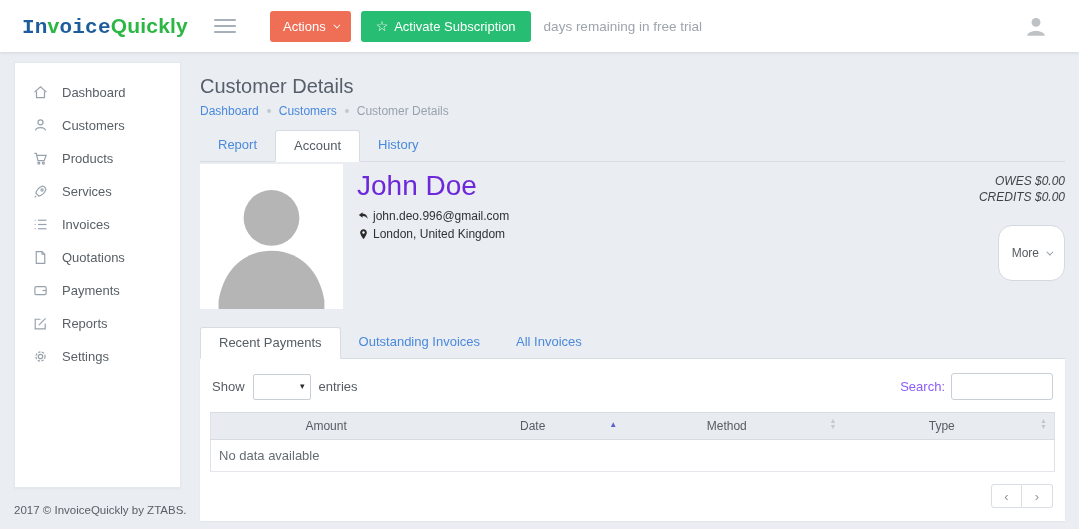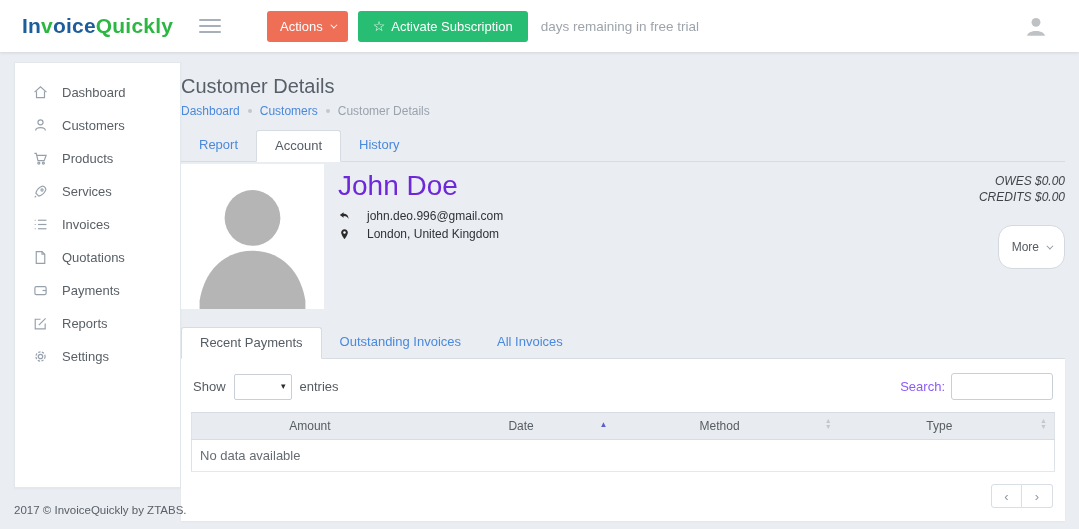--- a/index.html
+++ b/index.html
@@ -10,26 +10,26 @@
     color:#3a3f44;
     position:relative;
     font-size:13px;
   }
   
   .topbar {
     height:52px; background:#fff; display:flex; align-items:center;
     padding:0 0 0 22px; box-shadow:0 1px 3px rgba(0,0,0,.10); position:relative; z-index:5;
   }
   .logo { font-size:21px; font-weight:bold; letter-spacing:.2px; cursor:pointer; }
-  .logo .lg-blue { color:#1d5d9b; }
+  .logo .lg-blue { color:#1d5d9b;font-family:Liberation Mono, monospace; }
   .logo .lg-green { color:#2cb742; }
   .hamburger { margin-left:26px; width:22px; cursor:pointer; }
   .hamburger span { display:block; height:2px; background:#a7afb8; margin:4px 0; border-radius:1px; }
   .btn-actions {
-    margin-left:46px; background:#ee6e56; color:#fff; border:none; border-radius:3px;
+    margin-left:34px; background:#ee6e56; color:#fff; border:none; border-radius:3px;
     font-size:13px; font-weight:500; padding:8px 13px; display:flex; align-items:center; gap:7px; cursor:pointer;
     font-family:"Liberation Sans", sans-serif;
   }
   .chev { width:7px; height:7px; border-right:2px solid currentColor; border-bottom:2px solid currentColor;
           transform:rotate(45deg) translateY(-2px); display:inline-block; }
   .chev.sm { width:5px; height:5px; border-width:1.5px; }
   .btn-activate {
     margin-left:10px; background:#27bd72; color:#fff; border:none; border-radius:3px;
     font-size:13px; font-weight:500; padding:8px 15px; display:flex; align-items:center; gap:6px; cursor:pointer;
     font-family:"Liberation Sans", sans-serif;
@@ -38,45 +38,45 @@
   .trial-text { margin-left:13px; color:#9ea4ab; font-size:13.5px; }
   .user-avatar { margin-left:auto; margin-right:30px; cursor:pointer; display:flex; }
   
   .wrapper { display:flex; padding:10px 14px 0 14px; }
   .sidebar {
     width:167px; height:426px; background:#fff; border:1px solid #e3e8ed;
     box-shadow:0 1px 2px rgba(0,0,0,.04); padding-top:13px; flex-shrink:0;
   }
   .side-item { display:flex; align-items:center; gap:13px; padding:8px 17px; font-size:13px; color:#596066; cursor:pointer; }
   .side-item svg { flex-shrink:0; }
-  .main { flex:1; min-width:0; }
+  .main { flex:1; margin-left:19px; min-width:0; }
   .page-title { font-size:20px; font-weight:400; color:#57606a; margin-top:13px; }
   .breadcrumb { display:flex; align-items:center; margin-top:6px; font-size:12px; }
   .crumb-link { color:#4a89dc; cursor:pointer; }
   .crumb-current { color:#9aa3ad; }
   .crumb-dot { width:4px; height:4px; border-radius:50%; background:#c0c9d2; margin:0 8px; }
   
   .tabstrip { display:flex; margin-top:12px; border-bottom:1px solid #d7dce2; }
   .tab { padding:7px 18px 8px; font-size:13px; color:#4a89dc; cursor:pointer; }
   .tab.active {
     background:#fff; color:#555c63; border:1px solid #d7dce2; border-bottom:1px solid #fff;
     border-radius:3px 3px 0 0; margin-bottom:-1px;
   }
   
   .cust-section { display:flex; padding-top:2px; }
   .cust-avatar { width:143px; height:145px; background:#fff; overflow:hidden; flex-shrink:0; }
   .cust-info { margin-left:14px; padding-top:6px; }
   .cust-name { font-size:28px; font-weight:400; color:#6d28d9; }
-  .cust-line { display:flex; align-items:center; gap:16px; font-size:12px; color:#2f3338; margin-top:4px; }
+  .cust-line { display:flex; align-items:center; gap:3px; font-size:12px; color:#2f3338; margin-top:4px; }
   .cust-line.first { margin-top:7px; }
   .cust-right { margin-left:auto; text-align:right; padding-top:9px; display:flex; flex-direction:column; align-items:flex-end; }
   .owes-line { font-size:12px; color:#3f444a; line-height:16px;font-style:italic; }
   .btn-more {
     margin-top:20px; background:#fff; border:1px solid #d3d9df; border-radius:14px; color:#555b61;
-    font-size:12px; padding:14px 13px; display:flex; align-items:center; gap:7px; cursor:pointer;
+    font-size:12px; padding:20px 13px; display:flex; align-items:center; gap:7px; cursor:pointer;
     font-family:"Liberation Sans", sans-serif;
   }
   .btn-more .chev { border-color:#8d97a1; }
   
   .subtabs { margin-top:18px; }
   .table-card { background:#fff; padding:10px 10px 3px; box-shadow:0 1px 2px rgba(0,0,0,.04); }
   .controls { display:flex; align-items:center; padding:4px 2px 12px; }
   .ctrl-label { font-size:13px; color:#555b61; }
   .show-select-wrap { position:relative; margin:0 8px; }
   .show-select {

